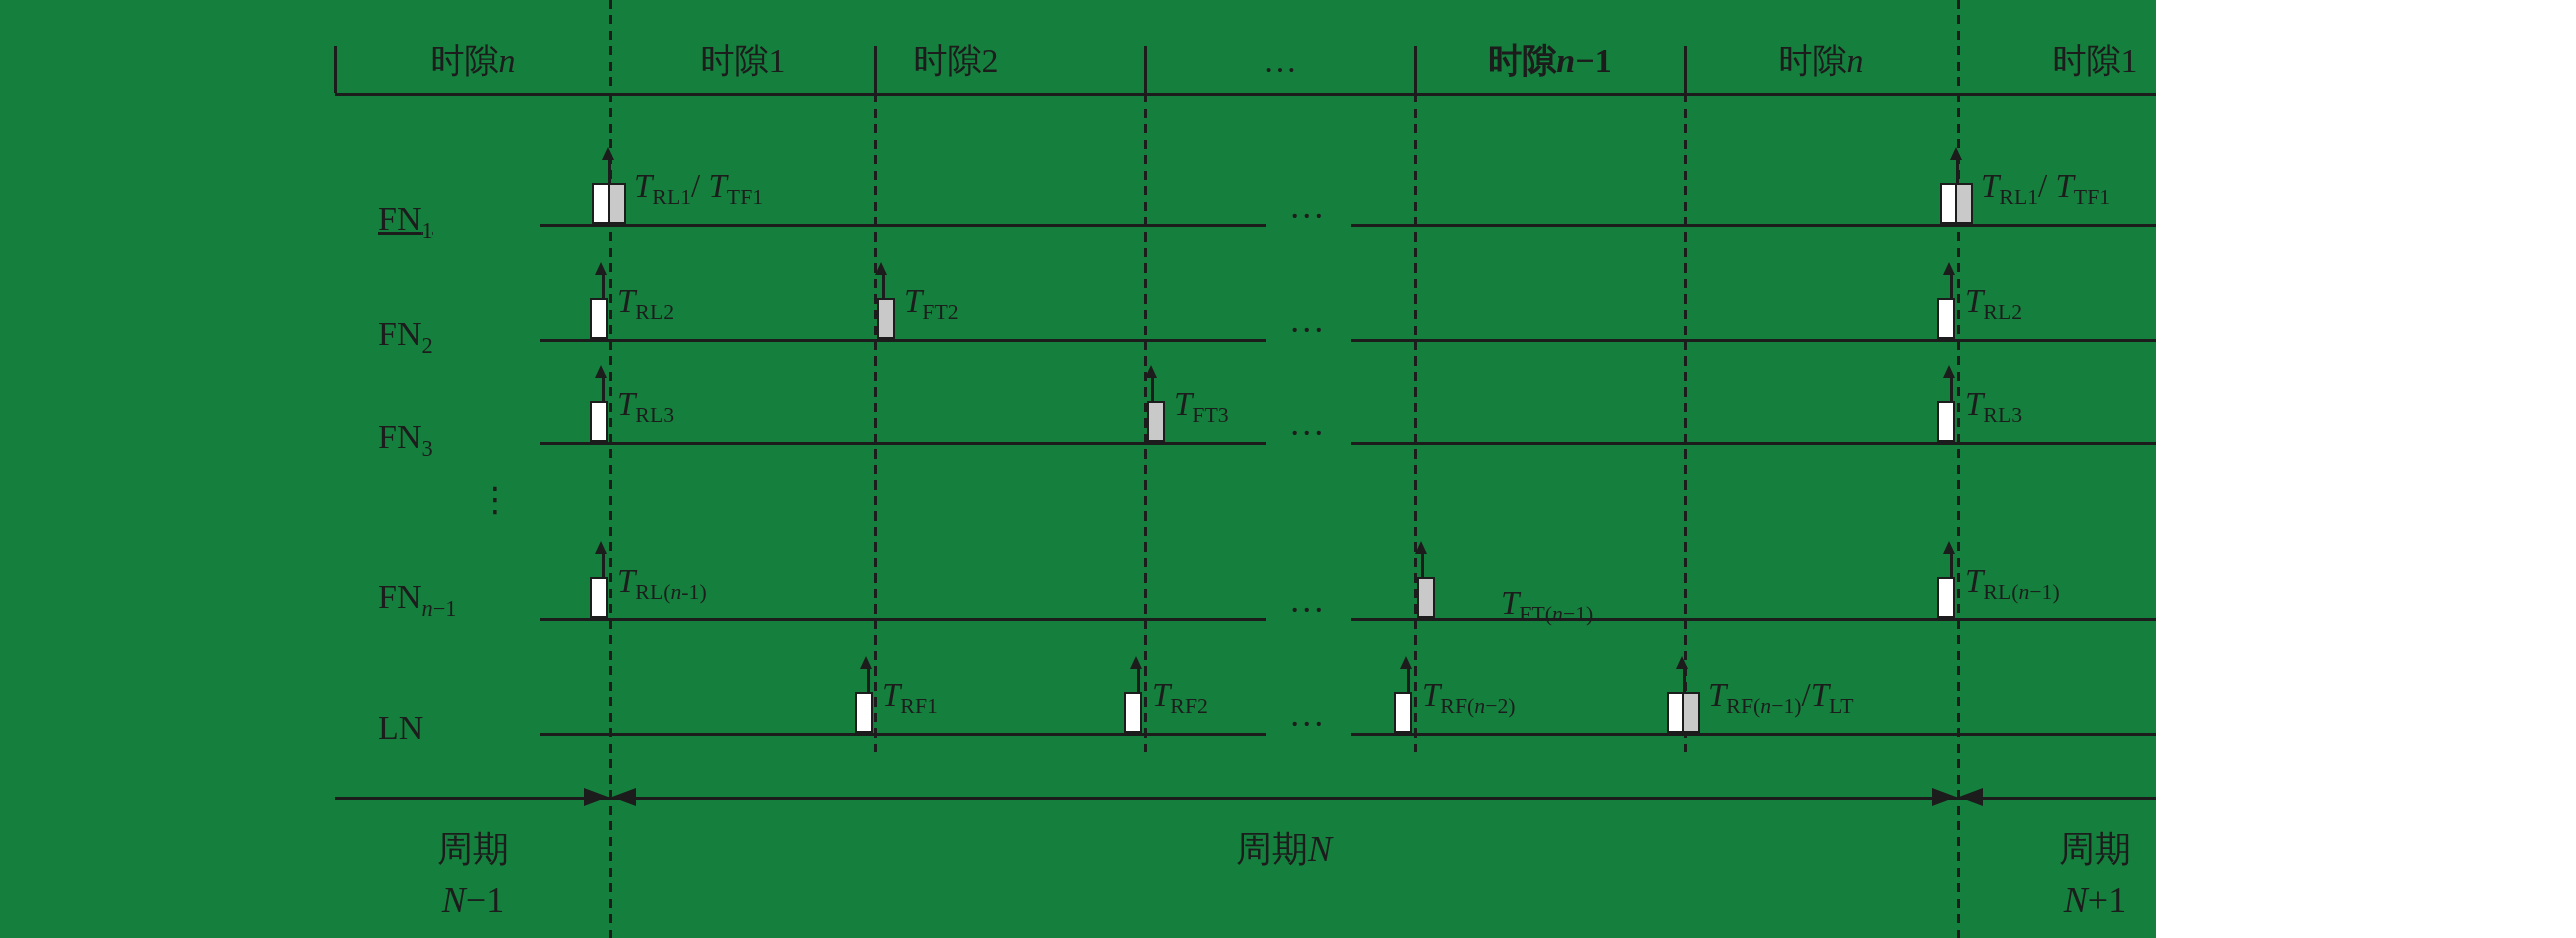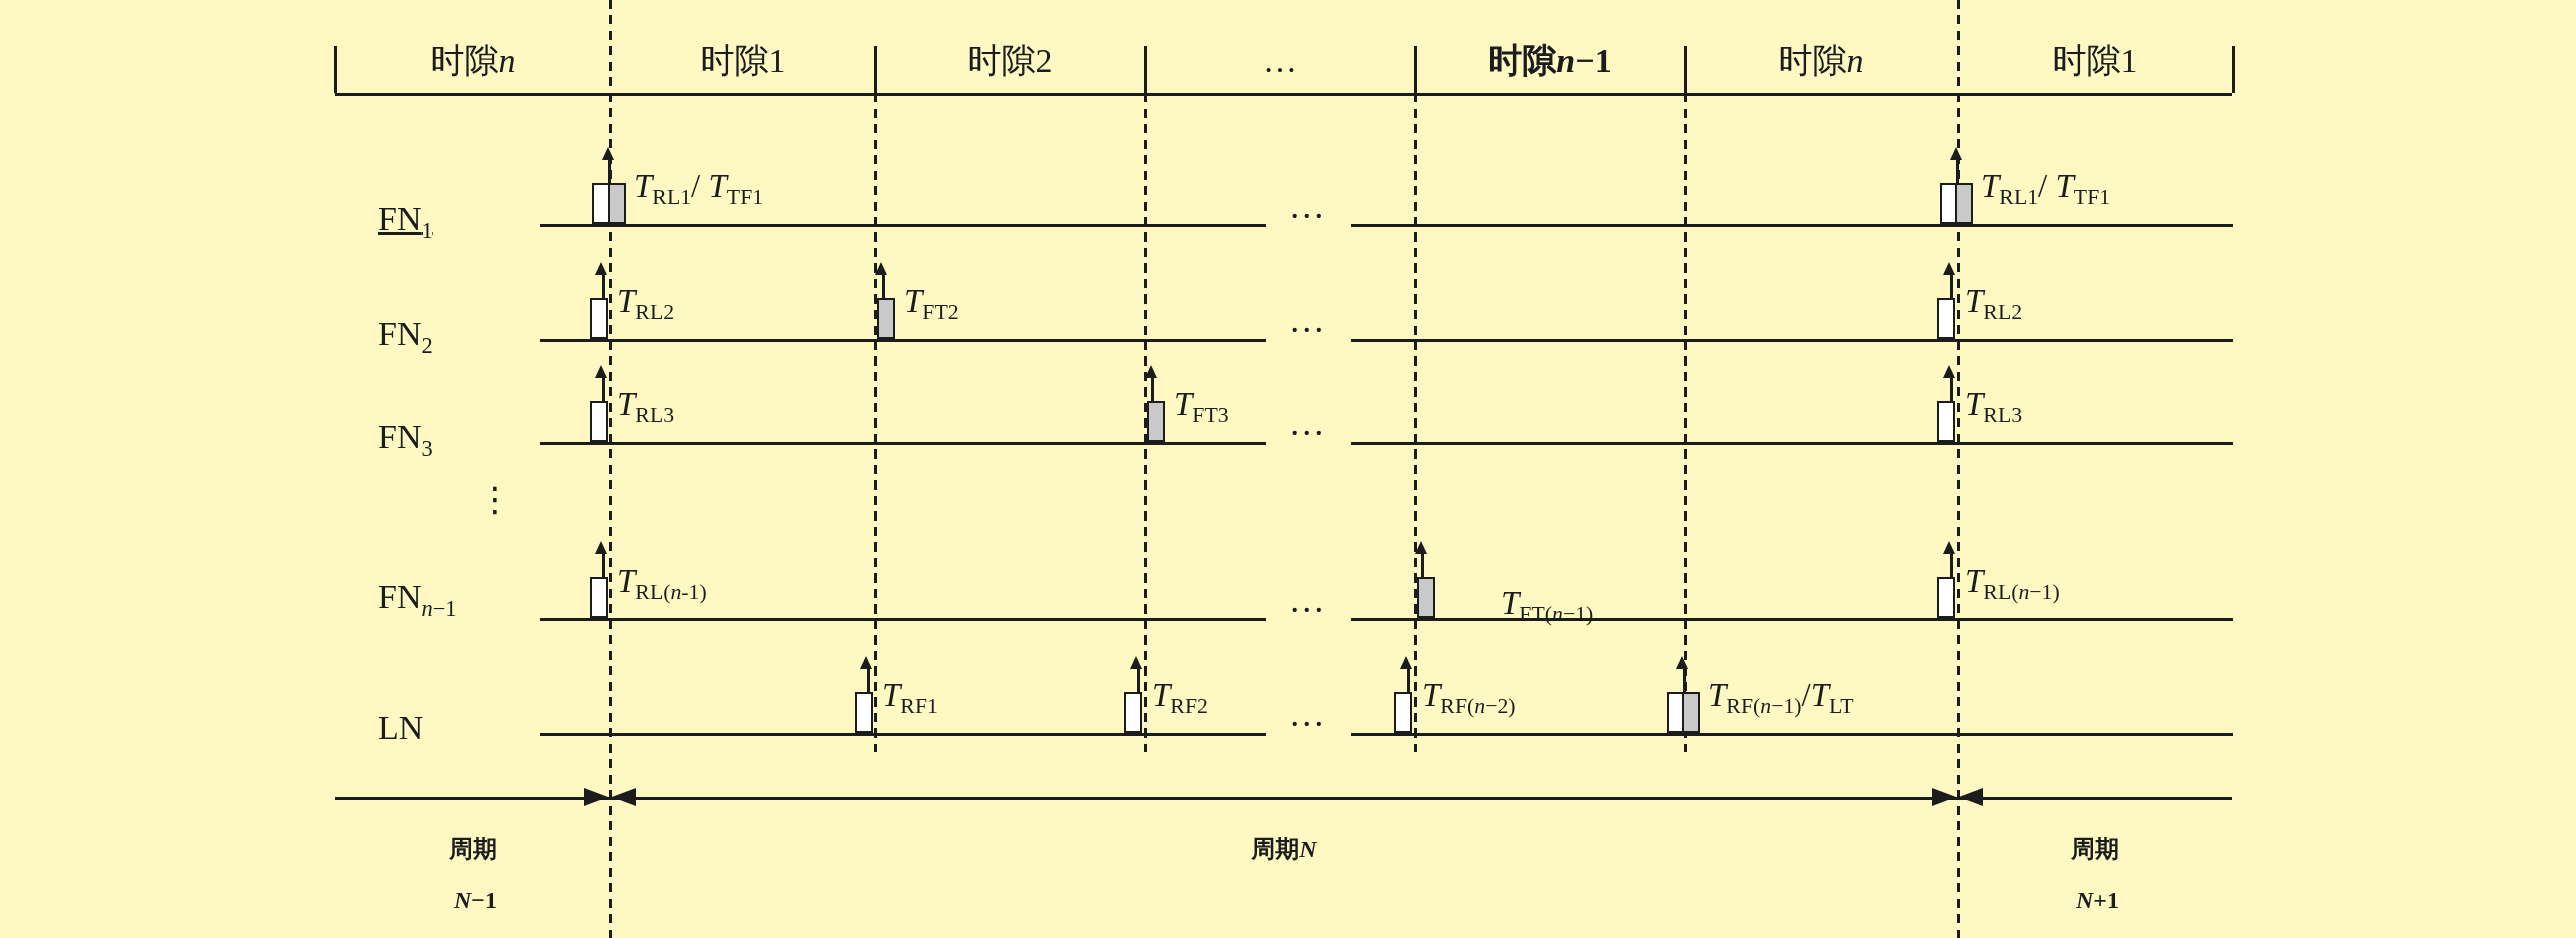--- a/index.html
+++ b/index.html
@@ -1,18 +1,18 @@
 <!DOCTYPE html>
 <html style="font-size:13px"><head>
 <meta charset="utf-8">
 <style>
   * { margin:0; padding:0; box-sizing:border-box; }
   html, body { background:#ffffff; }
   #canvas {
-    position:relative; width:2576px; height:939px; background:#fef9c3;
+    position:relative; width:2156px; height:939px; background:#15803d;
     font-family:"Liberation Serif","DejaVu Serif","DejaVu Sans",serif;
     color:var(--ink,#1c1c1c); overflow:hidden;
   }
   .hline { position:absolute; height:2.5px; background:var(--ink,#1c1c1c); }
   .vline { position:absolute; width:2.5px; background:var(--ink,#1c1c1c); }
   .vdash { position:absolute; width:2.5px;
            background:repeating-linear-gradient(to bottom, var(--ink,#1c1c1c) 0 9px, transparent 9px 15.5px); }
   .slot-label { position:absolute; transform:translate(-50%,-50%); font-size:34px; white-space:nowrap; }
   .row-label  { position:absolute; transform:translateY(-50%); font-size:34px; white-space:nowrap; }
   .row-ellipsis { position:absolute; transform:translateX(-50%); font-size:36px; letter-spacing:2.5px; white-space:nowrap; }
@@ -24,38 +24,38 @@
                 border-bottom:13px solid var(--ink,#1c1c1c); }
   .pulse-label { position:absolute; transform:translateY(-50%); font-size:33px; white-space:nowrap; }
   .pulse-label i, .slot-label i, .row-label i, .footer-line i { font-style:italic; }
   sub { font-size:66%; line-height:0; }
   .axis-head-right { position:absolute; width:0; height:0;
       border-top:9px solid transparent; border-bottom:9px solid transparent;
       border-left:24.5px solid var(--ink,#1c1c1c); }
   .axis-head-left { position:absolute; width:0; height:0;
       border-top:9px solid transparent; border-bottom:9px solid transparent;
       border-right:24.5px solid var(--ink,#1c1c1c); }
-  .footer-label { position:absolute; transform:translateX(-50%); text-align:right;
-                  font-size:24px; line-height:51px; white-space:nowrap;font-weight:bold; }
+  .footer-label { position:absolute; transform:translateX(-50%); text-align:center;
+                  font-size:36px; line-height:51px; white-space:nowrap; }
 </style>
 </head>
 <body>
 
 <div id="canvas" style="--ink: #1c1c1c; --pulse-gray: #c9c9c9;">
   <div id="layer-header">
       <div class="hline" style="left: 335px; top: 93px; width: 1897px;"></div>
       <div class="vline" style="left: 334px; top: 46px; height: 47px;"></div>
       <div class="vline" style="left: 874px; top: 46px; height: 47px;"></div>
       <div class="vline" style="left: 1144px; top: 46px; height: 47px;"></div>
       <div class="vline" style="left: 1414px; top: 46px; height: 47px;"></div>
       <div class="vline" style="left: 1684px; top: 46px; height: 47px;"></div>
       <div class="vline" style="left: 2232px; top: 46px; height: 47px;"></div>
       <div class="slot-label" style="left: 473px; top: 61px;">时隙<i>n</i></div>
       <div class="slot-label" style="left: 743px; top: 61px;">时隙1</div>
-      <div class="slot-label" style="left: 1010px; top: 61px;">时隙2</div>
+      <div class="slot-label" style="left: 956px; top: 61px;">时隙2</div>
       <div class="slot-label" style="left: 1280px; top: 61px;">…</div>
       <div class="slot-label" style="left: 1550px; top: 61px; font-weight: bold;">时隙<i>n</i>−1</div>
       <div class="slot-label" style="left: 1821px; top: 61px;">时隙<i>n</i></div>
       <div class="slot-label" style="left: 2095px; top: 61px;">时隙1</div>
     </div>
   <div id="layer-grid">
       <div class="vdash" style="left: 609px; top: 0px; height: 939px;"></div>
       <div class="vdash" style="left: 1957px; top: 0px; height: 939px;"></div>
       <div class="vdash" style="left: 874px; top: 93px; height: 659px;"></div>
       <div class="vdash" style="left: 1144px; top: 93px; height: 659px;"></div>

